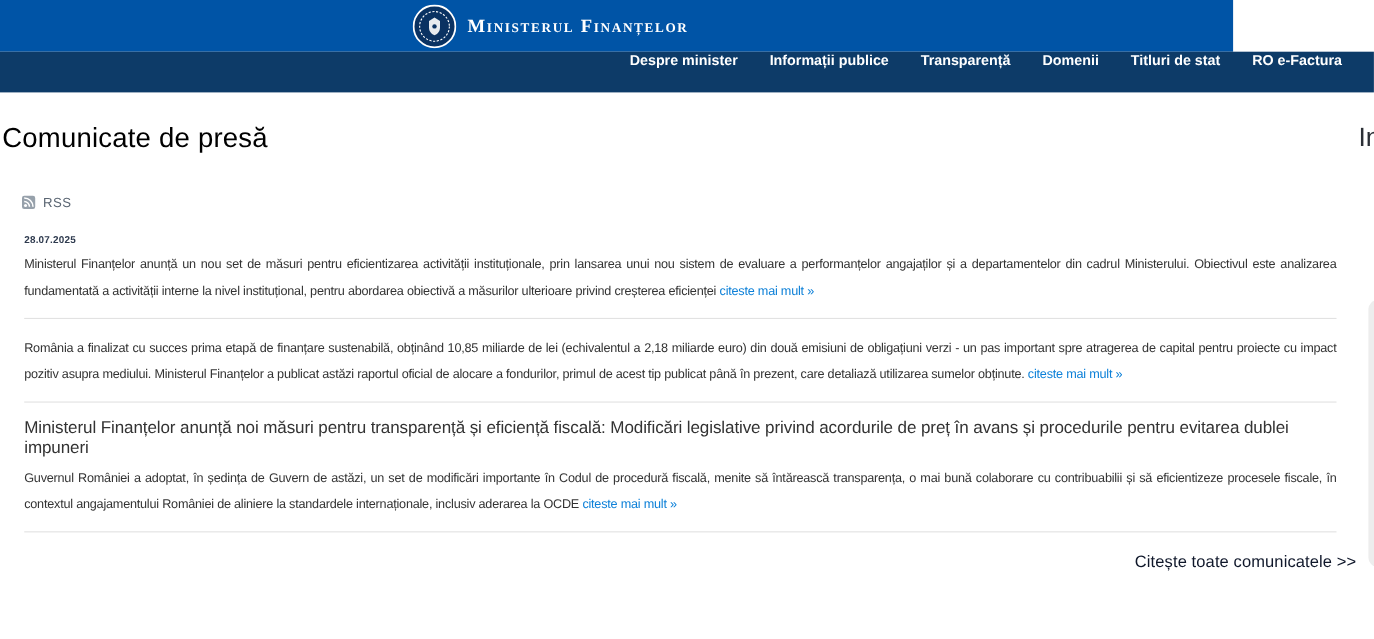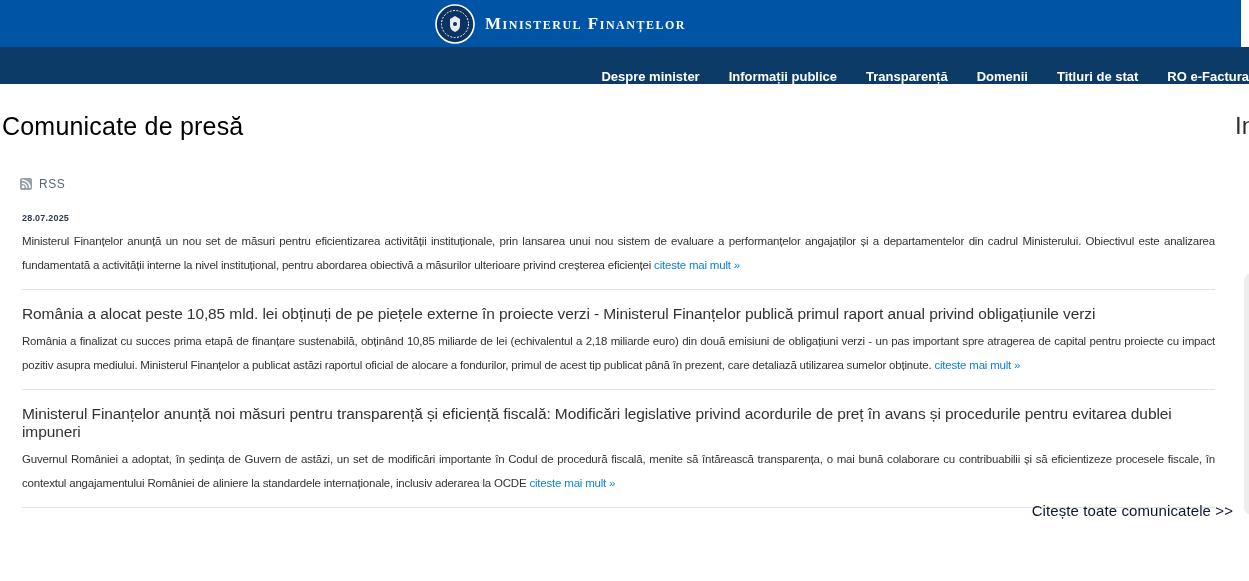--- a/index.html
+++ b/index.html
@@ -3,34 +3,34 @@
 <meta charset="utf-8">
 <style>
   * { margin:0; padding:0; box-sizing:border-box; }
   html,body { background:#fff; }
   .page {
     position:relative; width:1249px; height:581px; overflow:hidden;
     background:#ffffff; font-family:"Liberation Sans", sans-serif; color:#333;
   }
   
   .brandbar {
-    position:absolute; top:0; left:0; width:1241px; height:47px;
+    position:absolute; top:0; left:0; width:1121px; height:47px;
     background:#0054a6; display:flex; align-items:center; justify-content:center;
   }
   .brand-inner { display:flex; align-items:center; gap:10px; margin-left:-120px; }
   .seal { width:40px; height:40px; flex:0 0 auto; }
   .brand-name {
     font-family:"Liberation Serif", serif; font-variant:small-caps;
     color:#ffffff; font-size:17px; letter-spacing:1.5px; font-weight:600;
   }
   
   .navbar {
     position:absolute; top:47px; left:0; width:1249px; height:37px;
-    background:#0d3b68; display:flex; align-items:flex-end; justify-content:flex-end;
-    gap:29px; 
+    background:#0d3b68; display:flex; align-items:flex-start; justify-content:flex-end;
+    gap:29px; padding-right:29px;
   }
   .nav-item {
     color:#ffffff; font-size:13px; font-weight:bold; white-space:nowrap; cursor:pointer;
   }
   
   .page-title {
     position:absolute; top:112px; left:2px; font-size:25px; color:#000000;
     font-weight:500; letter-spacing:0.2px;
   }
   .right-col-title {
@@ -109,21 +109,20 @@
 
   <div class="press-list">
 
     <div class="press-item">
       <div class="press-date">28.07.2025</div>
       <p class="press-body"><span>Ministerul Finanțelor anunță un nou set de măsuri pentru eficientizarea activității instituționale, prin lansarea unui nou sistem de evaluare a performanțelor angajaților și a departamentelor din cadrul Ministerului. Obiectivul este analizarea fundamentată a activității interne la nivel instituțional, pentru abordarea obiectivă a măsurilor ulterioare privind creșterea eficienței</span> <span class="more-link">citeste mai mult »</span></p>
       <hr class="sep">
     </div>
 
     <div class="press-item">
-      <div class="press-title">România a alocat peste 10,85 mld. lei obținuți de pe piețele externe în proiecte verzi - Ministerul Finanțelor publică primul raport anual privind obligațiunile verzi</div>
       <p class="press-body"><span>România a finalizat cu succes prima etapă de finanțare sustenabilă, obținând 10,85 miliarde de lei (echivalentul a 2,18 miliarde euro) din două emisiuni de obligațiuni verzi - un pas important spre atragerea de capital pentru proiecte cu impact pozitiv asupra mediului. Ministerul Finanțelor a publicat astăzi raportul oficial de alocare a fondurilor, primul de acest tip publicat până în prezent, care detaliază utilizarea sumelor obținute.</span> <span class="more-link">citeste mai mult »</span></p>
       <hr class="sep">
     </div>
 
     <div class="press-item">
       <div class="press-title">Ministerul Finanțelor anunță noi măsuri pentru transparență și eficiență fiscală: Modificări legislative privind acordurile de preț în avans și procedurile pentru evitarea dublei impuneri</div>
       <p class="press-body"><span>Guvernul României a adoptat, în ședința de Guvern de astăzi, un set de modificări importante în Codul de procedură fiscală, menite să întărească transparența, o mai bună colaborare cu contribuabilii și să eficientizeze procesele fiscale, în contextul angajamentului României de aliniere la standardele internaționale, inclusiv aderarea la OCDE</span> <span class="more-link">citeste mai mult »</span></p>
       <hr class="sep">
     </div>
 

